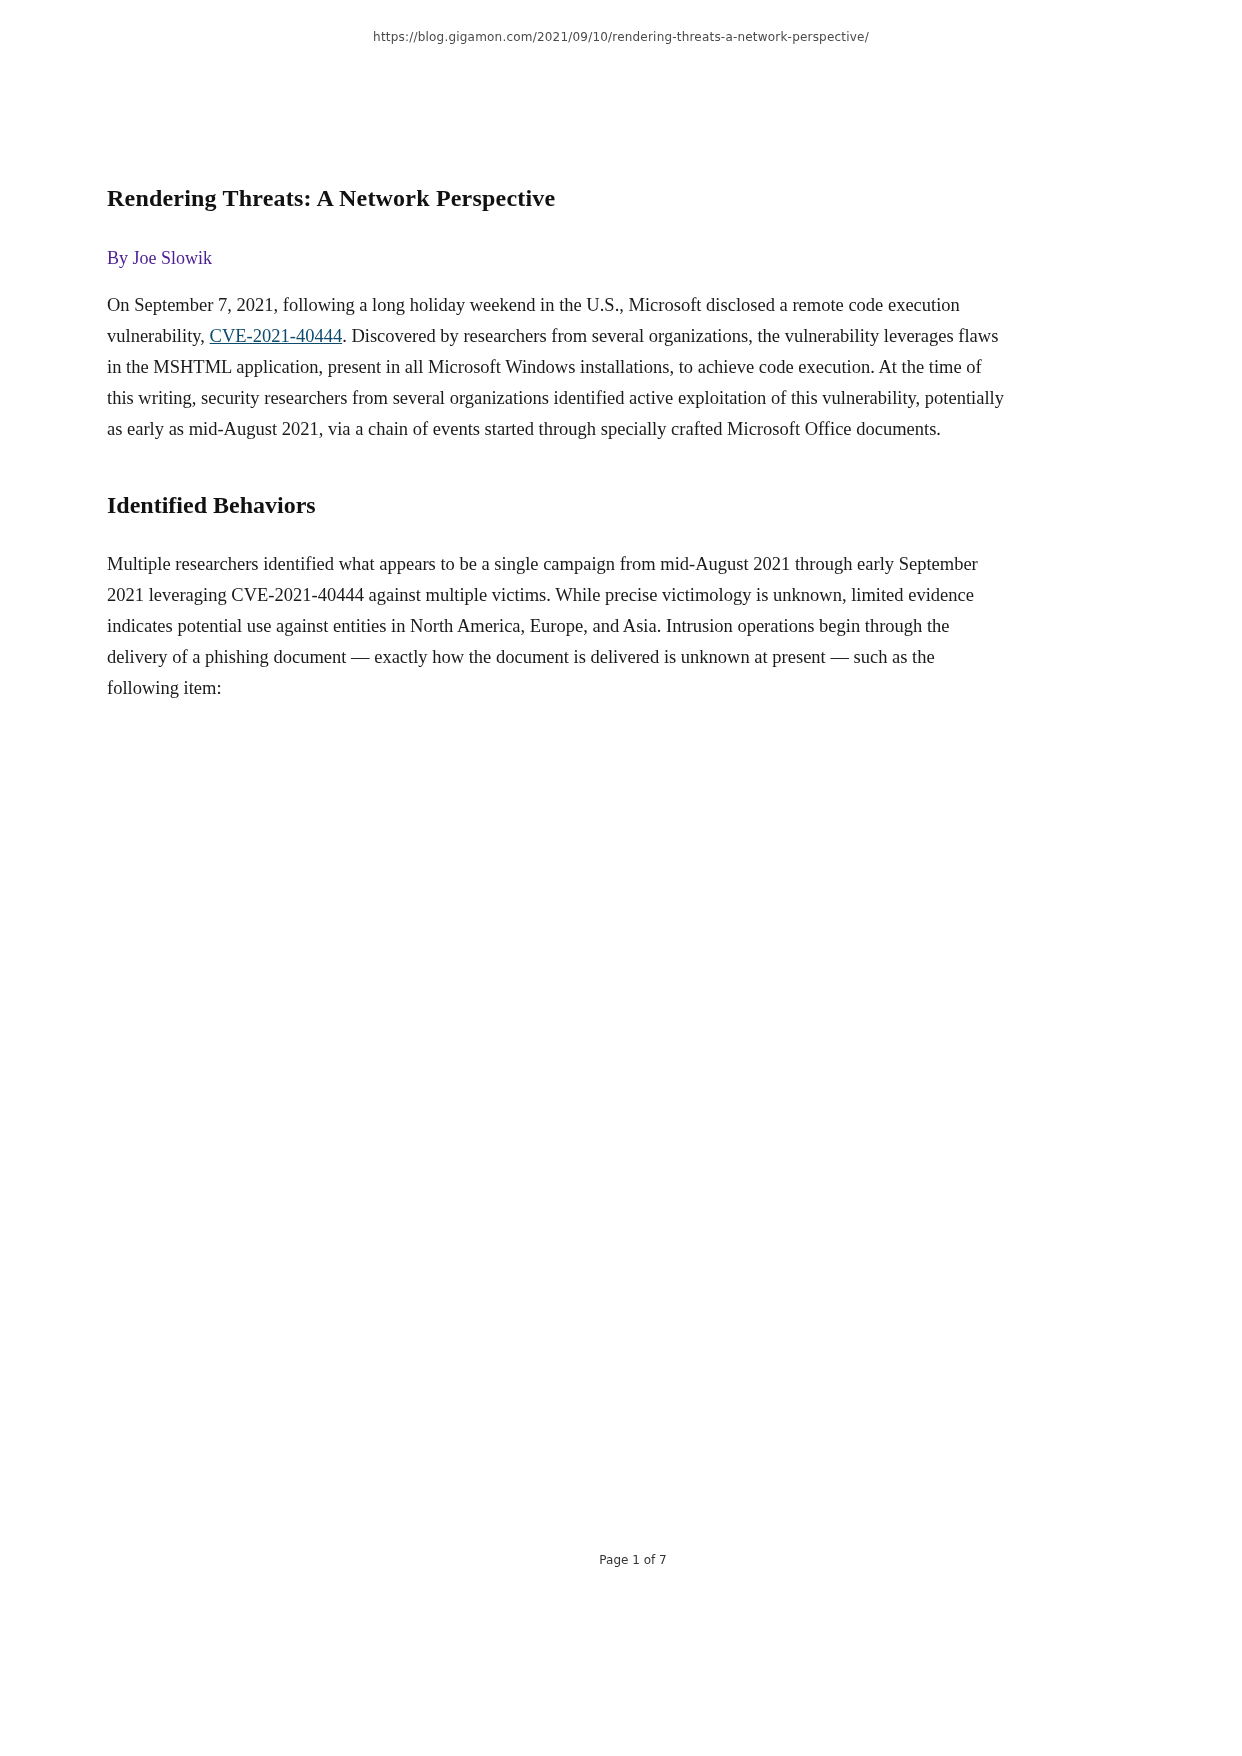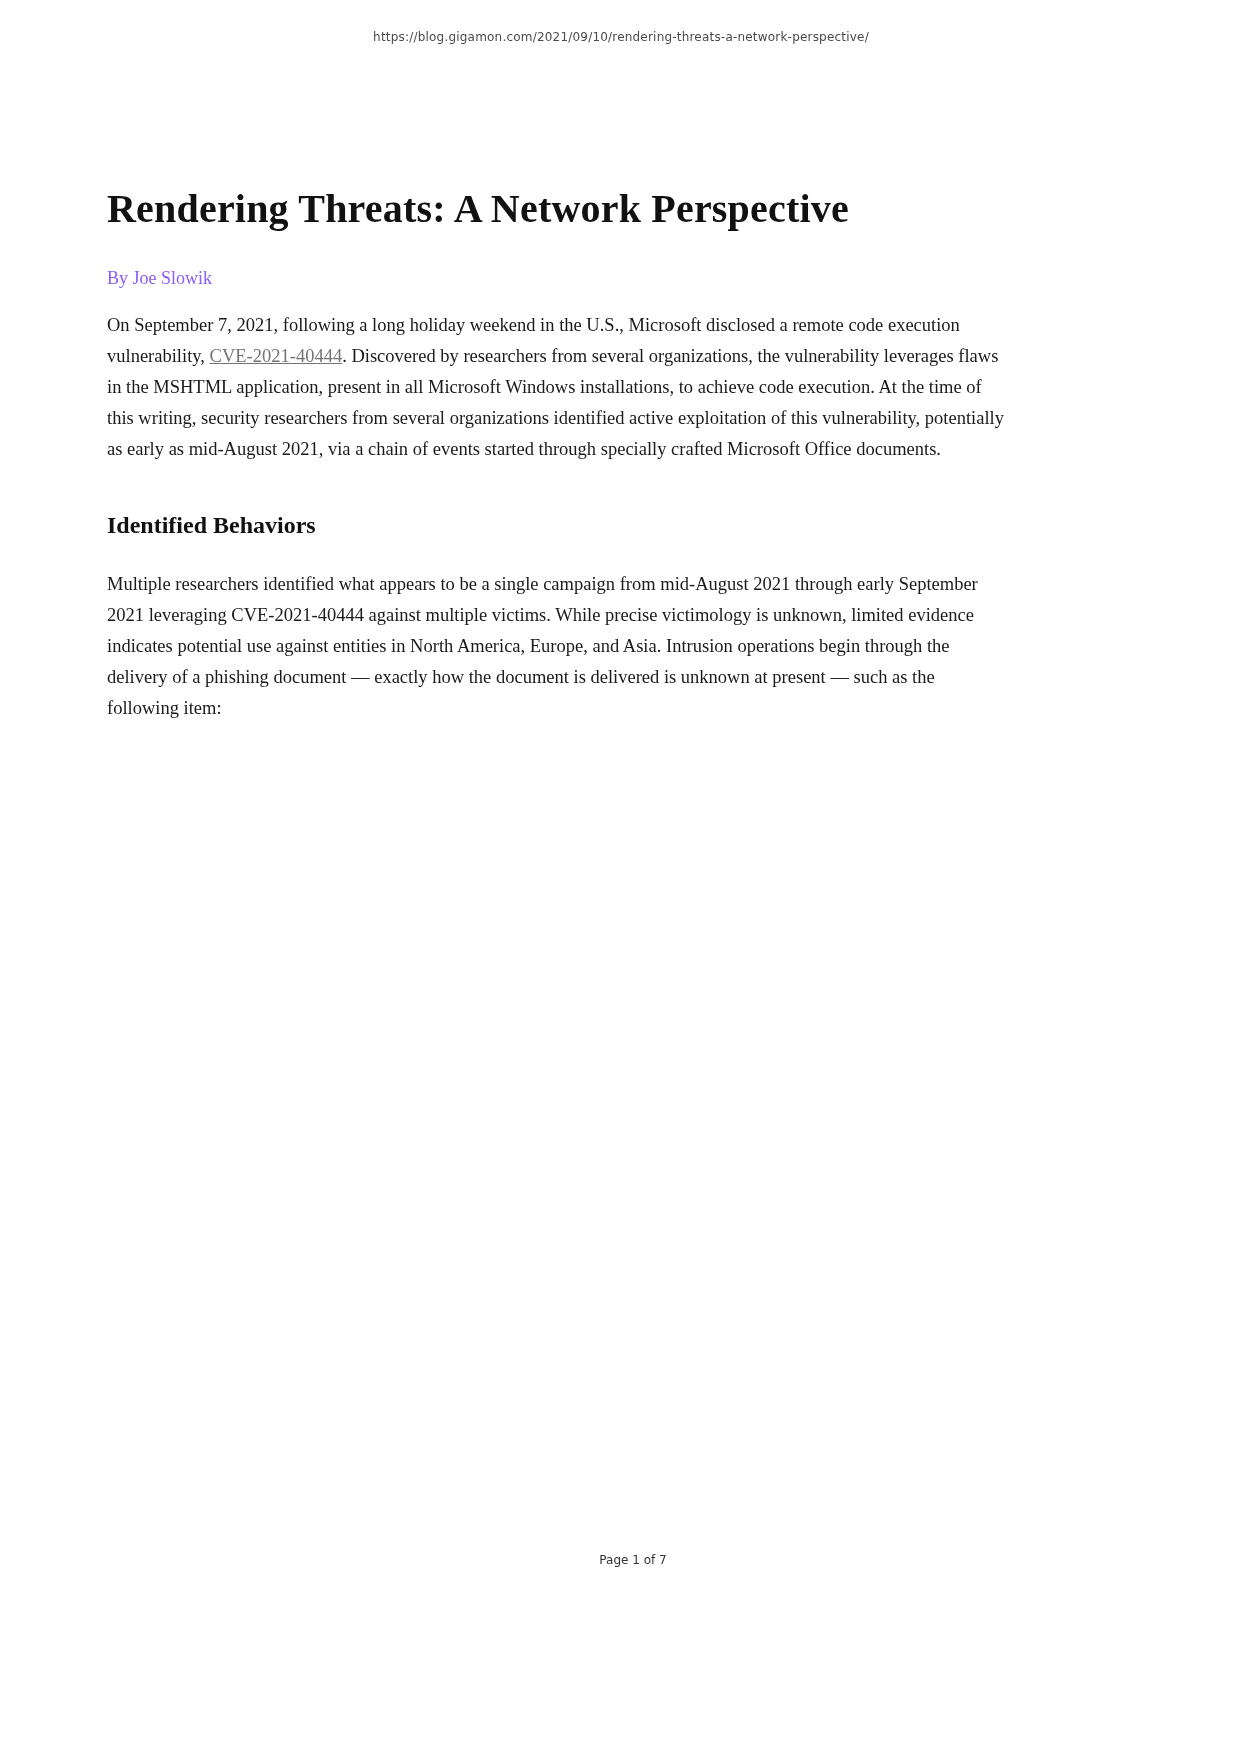--- a/index.html
+++ b/index.html
@@ -29,29 +29,29 @@
     color: #4a4a4a;
     letter-spacing: 0.2px;
   }
   .content {
     position: absolute;
     top: 185px;
     left: 107px;
     width: 900px;
   }
   h1.article-title {
-    font-size: 40px;
+    font-size: 24px;
     font-weight: bold;
     color: #111111;
     margin: 0 0 36px 0;
     letter-spacing: 0.2px;
   }
   p.byline {
     font-size: 18px;
-    color: #8b5cf6;
+    color: #4c1d95;
     margin: 0 0 21px 0;
   }
   p.meta {
     font-size: 17px;
     color: #6b6b6b;
     margin: 0 0 44px 0;
   }
   h2.section-heading {
     font-size: 24px;
     font-weight: bold;
@@ -61,21 +61,21 @@
   h2.section-heading.second {
     margin-top: 47px;
   }
   p.body-text {
     font-size: 18.5px;
     line-height: 31px;
     color: #1a1a1a;
     margin: 0 0 44px 0;
   }
   a.cve-link {
-    color: #737373;
+    color: #0c4a6e;
     text-decoration: underline;
   }
   .page-footer {
     position: absolute;
     top: 1550px;
     left: 0;
     width: 100%;
     text-align: center;
     padding-left: 24px;
   }

